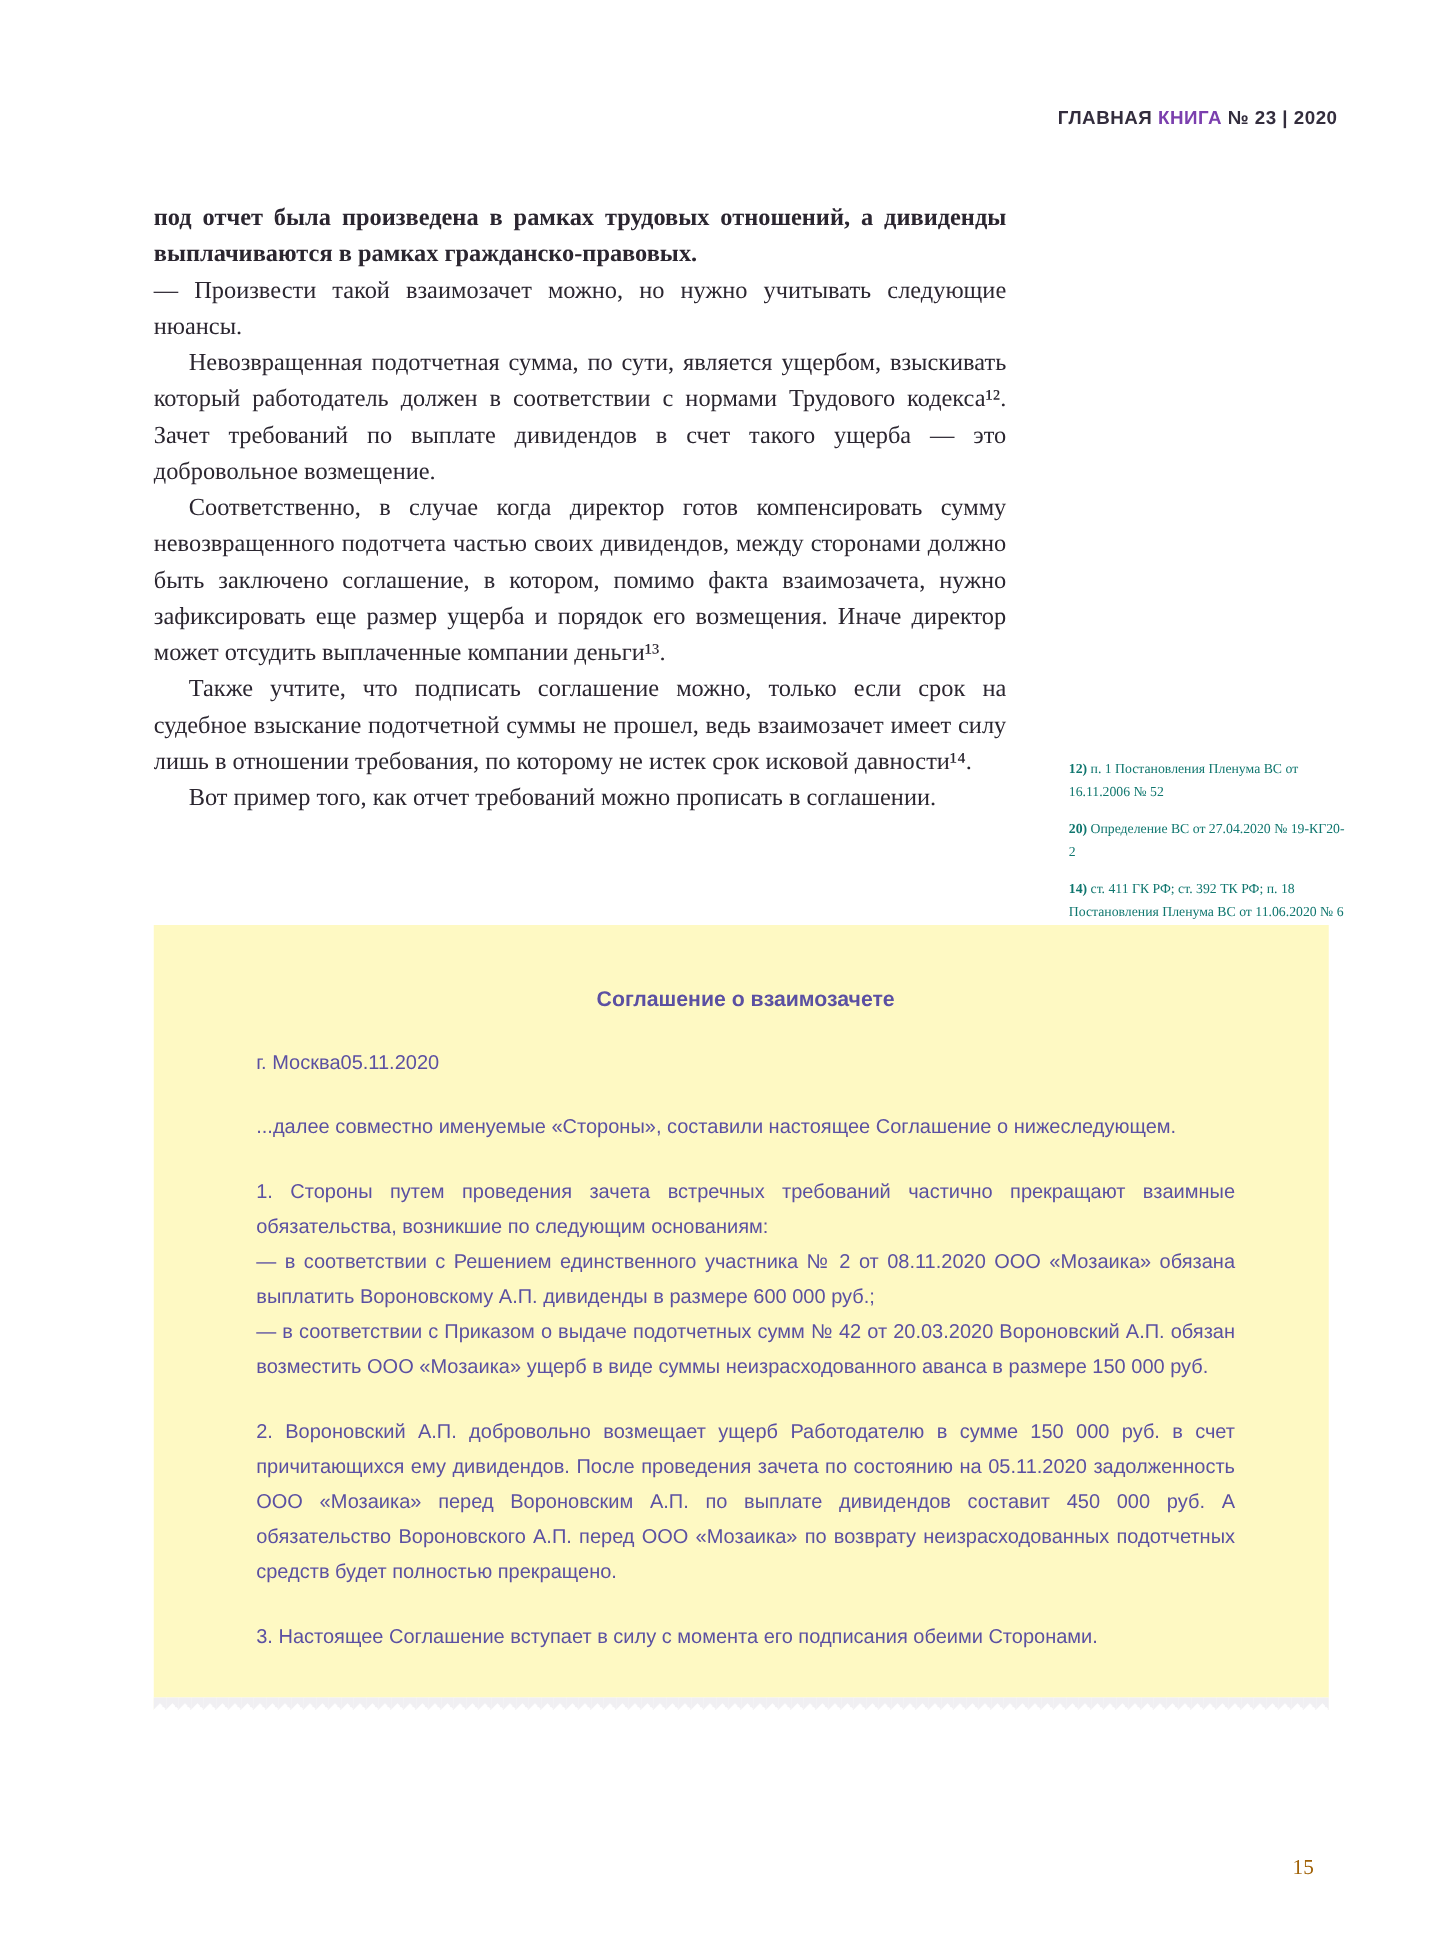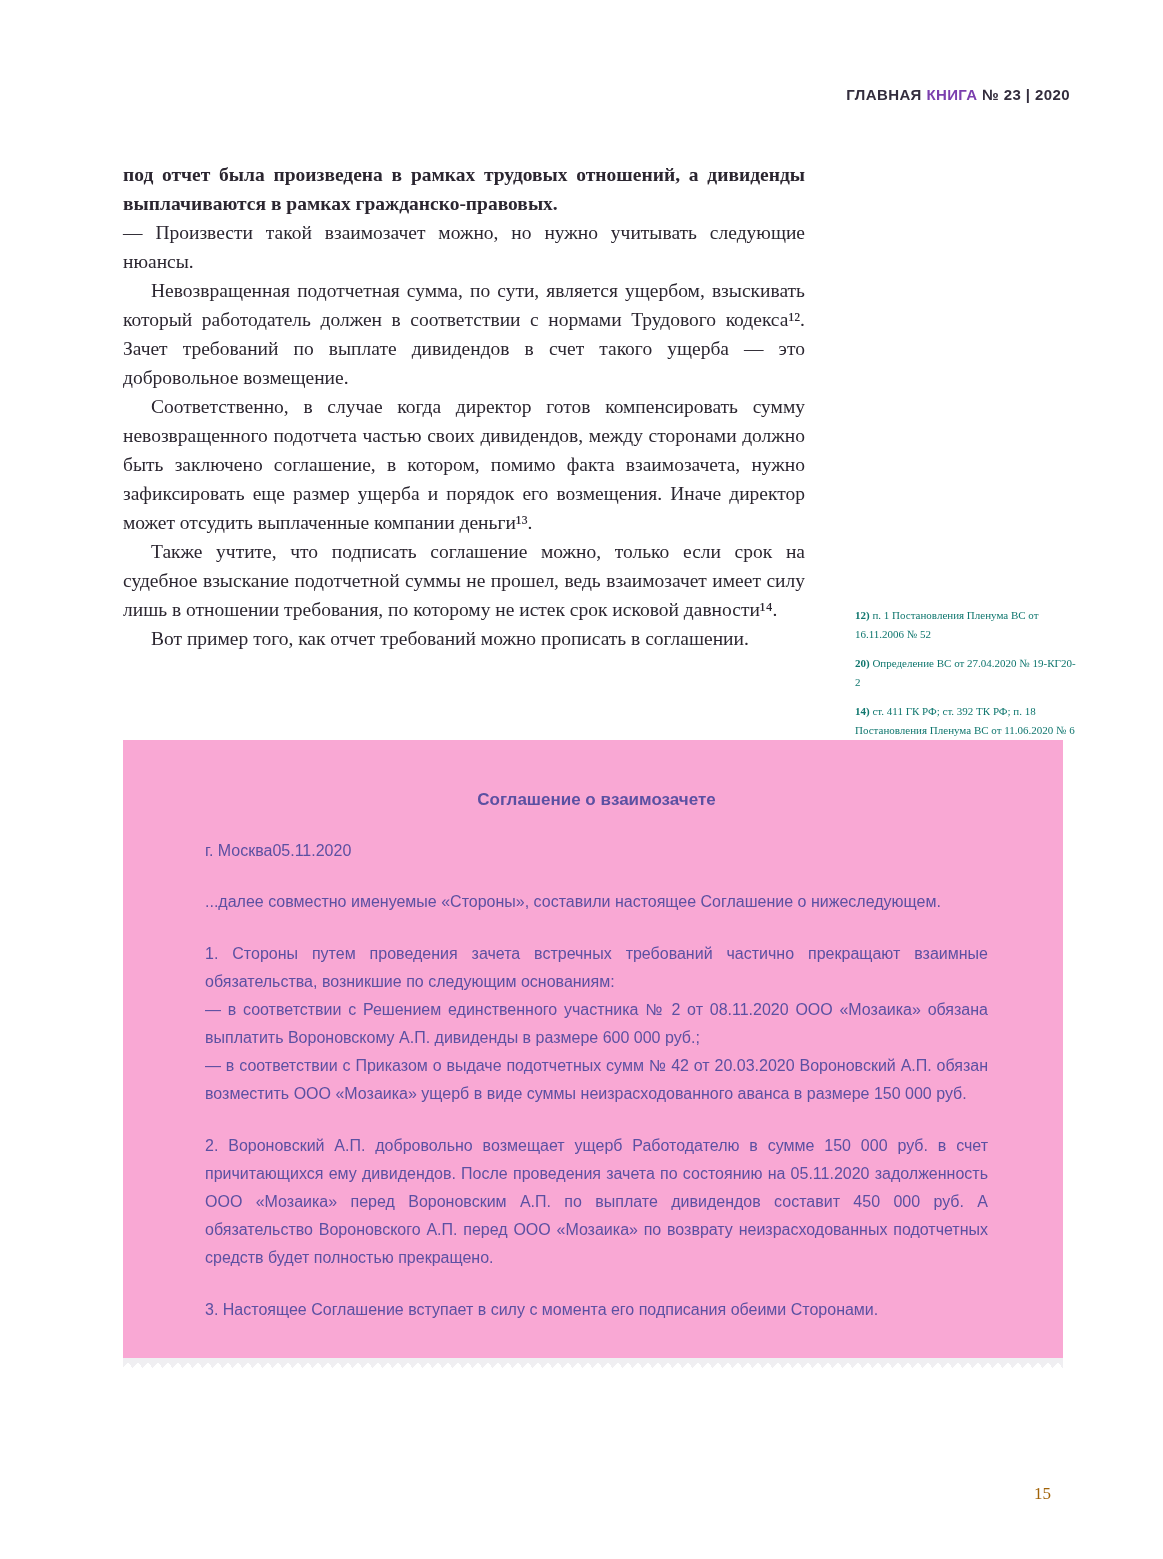--- a/index.html
+++ b/index.html
@@ -56,21 +56,21 @@
   }
   .footnote { margin-bottom: 10px; }
   .fn-num { font-weight: bold; }
 
   
   .agreement {
     position: absolute;
     left: 123px;
     top: 740px;
     width: 940px;
-    background: #f9a8d4;
+    background: #fef9c3;
     font-family: "Liberation Sans", sans-serif;
     color: #5b50a2;
   }
   .agreement-inner {
     padding: 50px 75px 34px 82px;
   }
   .agr-title {
     text-align: center;
     font-weight: bold;
     font-size: 17px;

